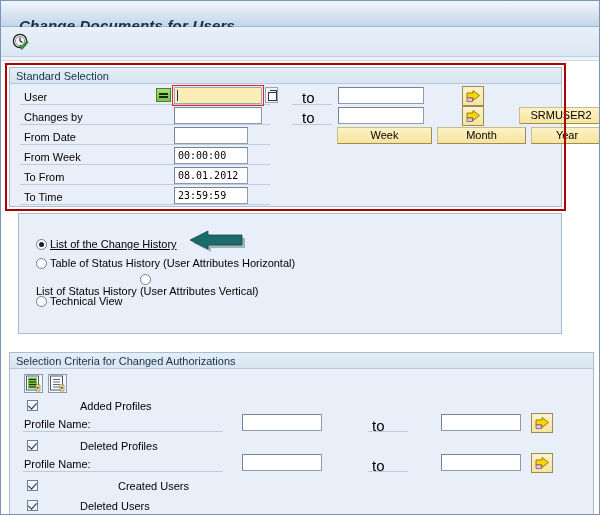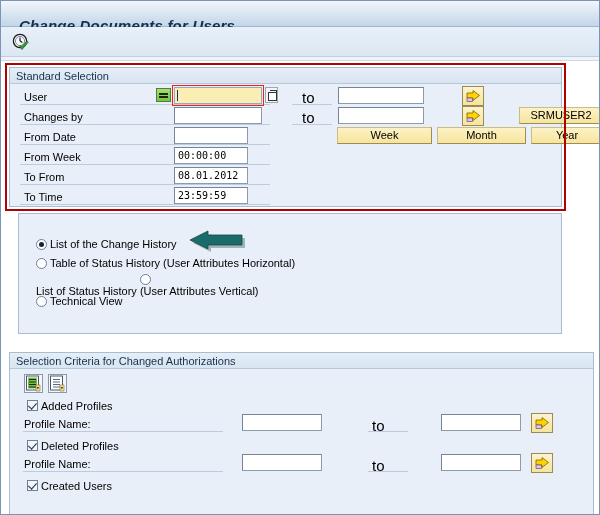--- a/index.html
+++ b/index.html
@@ -275,21 +275,21 @@
     flex: none;
   }
   .cbx.on::after {
     content: "";
     position: absolute; left: 2px; top: 0px;
     width: 4px; height: 7px;
     border: solid #14304f;
     border-width: 0 1.6px 1.6px 0;
     transform: rotate(42deg);
   }
-  .cbx-label { font-size: 11px; white-space: nowrap; }
+  .cbx-label { font-size: 11px; white-space: nowrap; margin-left: 39px; }
 
   .to-label {
     position: absolute;
     font-size: 15px;
     color: #000;
   }
 </style>
 </head>
 <body>
 
@@ -376,21 +376,21 @@
       <div class="fld" style="left:164px; top:103px; width:74px;">23:59:59</div>
 
     </div>
   </div>
 
   <div class="red-frame"></div>
 
   <div class="group" id="g-output">
     <div class="group-body">
 
-      <div class="radio-row" style="top:6px;">
+      <div class="radio-row" style="top:6px;text-decoration:underline;">
         <span class="radio on"></span>
         <span class="radio-label">List of the Change History</span>
       </div>
 
       <div class="radio-row" style="top:25px;">
         <span class="radio"></span>
         <span class="radio-label">Table of Status History (User Attributes Horizontal)</span>
       </div>
 
       <div class="radio-row" style="top:44px;flex-direction:column;">
@@ -474,22 +474,26 @@
       <div class="fld" style="left:431px; top:85px; width:80px;"></div>
       <div class="arrow-btn" style="left:521px; top:84px;">
         <span>
           <svg width="15" height="14" viewBox="0 0 15 14">
             <path d="M1 4 H7 V1.5 L13.5 6.5 L7 11.5 V9 H1 Z" fill="#ffd400" stroke="#7a6200" stroke-width="0.8"></path>
             <path d="M1 9 H6.5 V12.5 H1 Z" fill="#e0c3e8" stroke="#6d4a78" stroke-width="0.7"></path>
           </svg>
         </span>
       </div>
 
-      <div class="cbx-row" style="top:109px;">
+      <div class="cbx-row" style="top:109px;gap:38px;">
         <span class="cbx on"></span>
         <span class="cbx-label">Created Users</span>
       </div>
 
+      <div class="cbx-row" style="top:129px;">
+        <span class="cbx on"></span>
+        <span class="cbx-label">Deleted Users</span>
+      </div>
 
     </div>
   </div>
 
 </div>
 
 </body></html>

